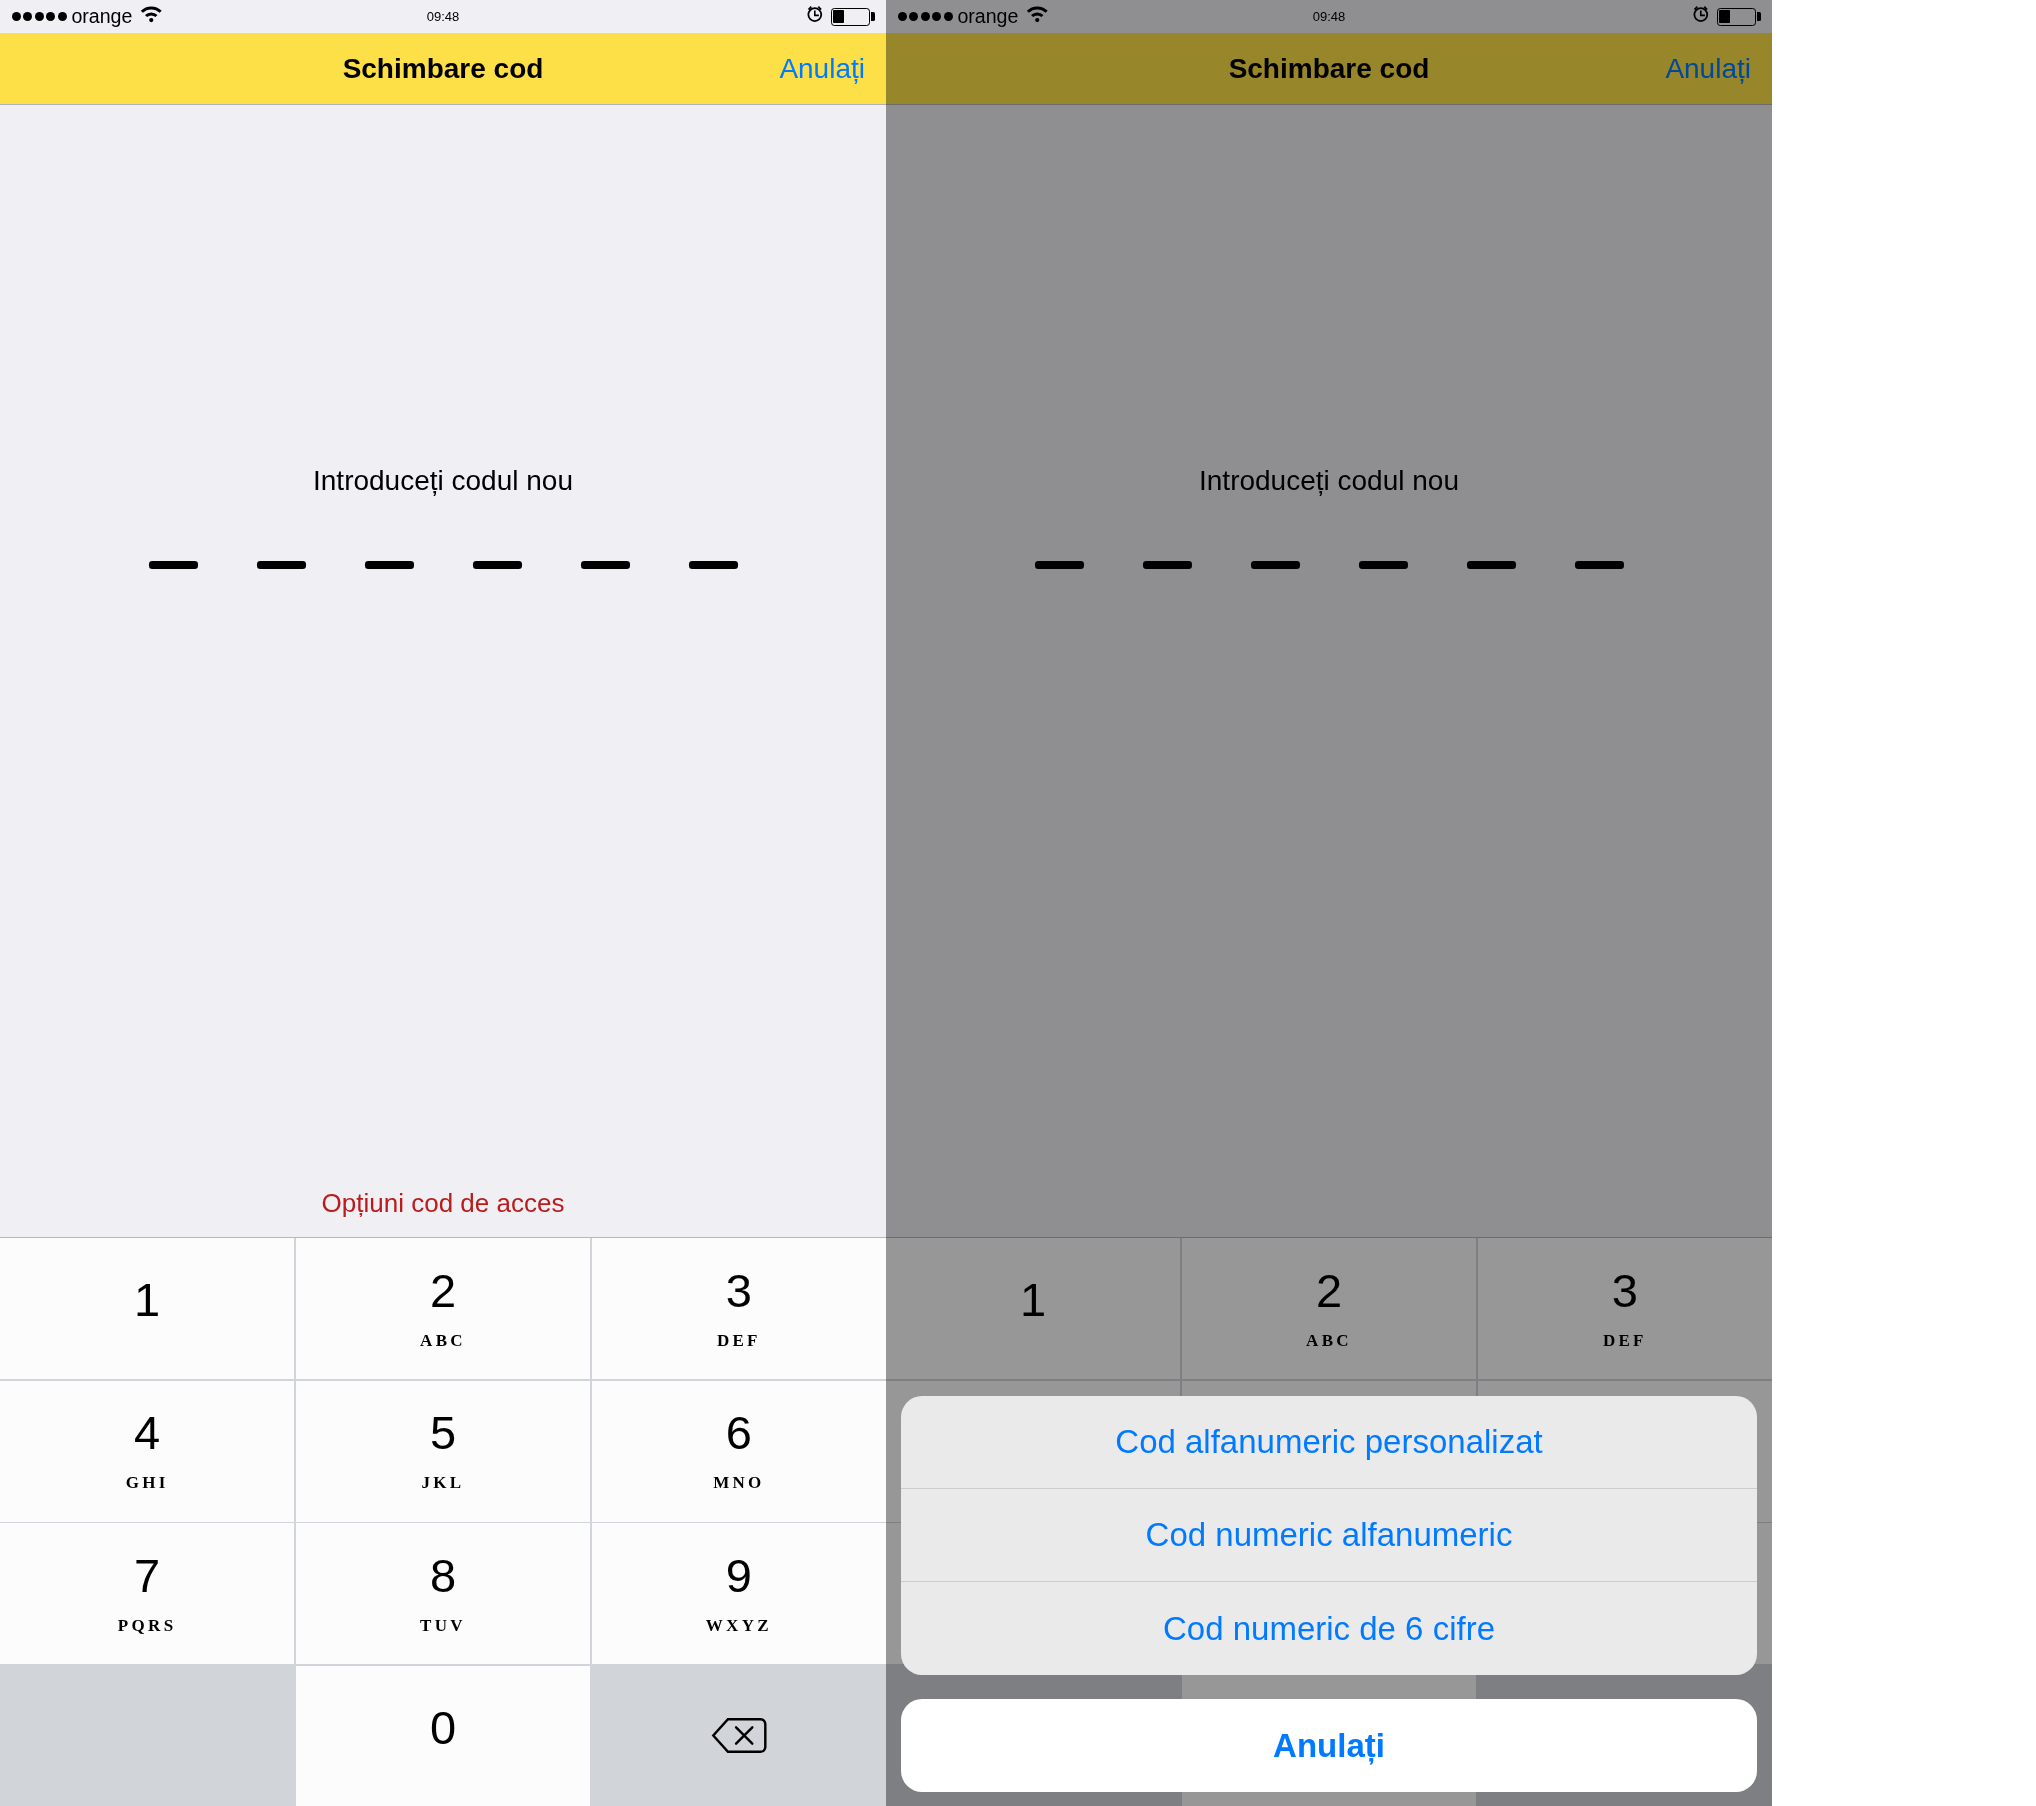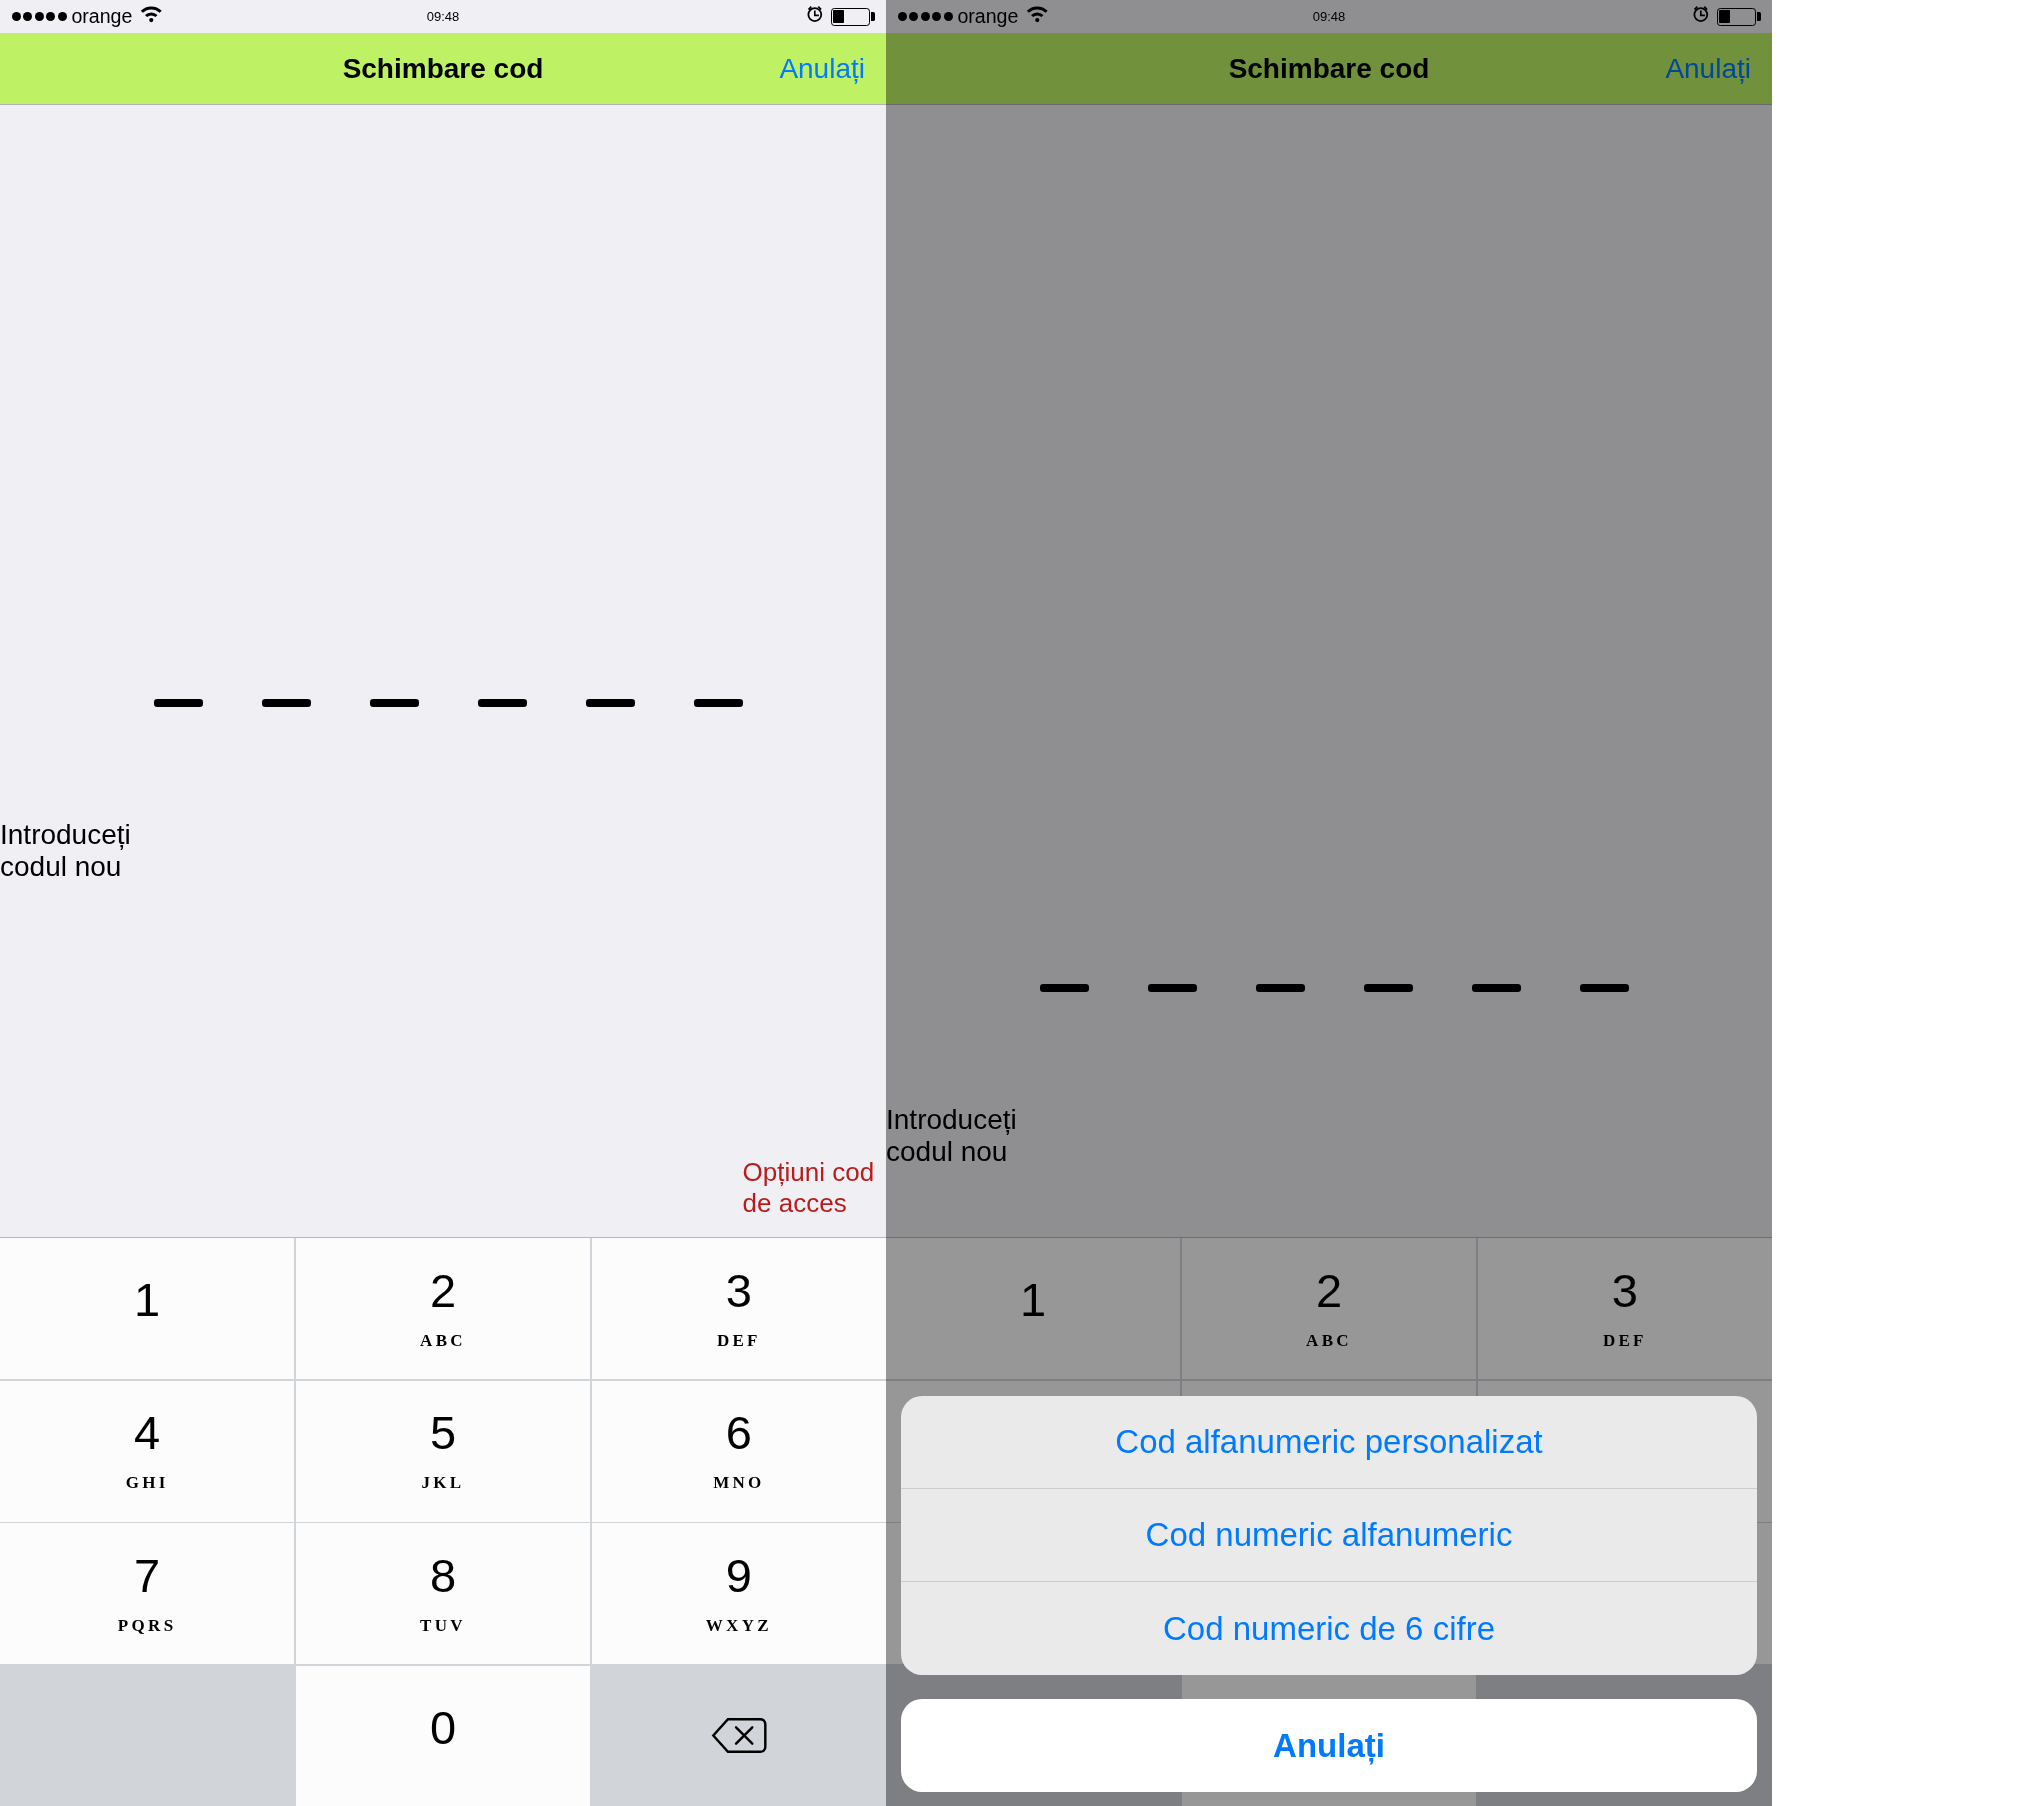--- a/index.html
+++ b/index.html
@@ -17,26 +17,26 @@
   .wifi-icon { margin-left:1.6px; }
   .status-center { position:absolute; left:50%; transform:translateX(-50%); font-weight:400; font-size:13px; }
   .status-right { display:flex; align-items:center; gap:6.5px; }
   .alarm-icon { font-size:19.6px; }
   .battery { display:flex; align-items:center; }
   .battery-body { width:39px; height:18px; border:1.6px solid #000; border-radius:3.3px; position:relative; }
   .battery-fill { position:absolute; left:1.6px; top:1.6px; bottom:1.6px; width:28%; background:#000; border-radius:0.8px; }
   .battery-tip { width:3.3px; height:8.2px; background:#000; border-radius:0 1.6px 1.6px 0; margin-left:1.6px; }
 
   
-  .nav-bar { height:72px; background:#bef264; border-bottom:0.8px solid #b2b2b2; display:flex; align-items:center; justify-content:center; position:relative; z-index:3; }
+  .nav-bar { height:72px; background:#fde047; border-bottom:0.8px solid #b2b2b2; display:flex; align-items:center; justify-content:center; position:relative; z-index:3; }
   .nav-title { font-size:28px; font-weight:600; color:#000; }
   .nav-cancel { position:absolute; right:21px; color:#007aff; font-size:28px; font-weight:400; }
 
   
-  .content { flex:1; display:flex; align-items:center; position:relative; z-index:3; background:#efeff4; }
+  .content { flex:1; display:flex; flex-direction:column; align-items:center; position:relative; z-index:3; background:#efeff4; }
   .prompt { margin-top:360px; font-size:28px; font-weight:400; color:#000;}
   .code-dashes { margin-top:64px; display:flex; gap:59px; }
   .dash { width:49px; height:8.2px; background:#000; border-radius:3.3px; }
   .options-link { color:#b91c1c; font-size:26px; font-weight:400; margin-top:auto; margin-bottom:18px; }
 
   
   .keypad { width:100%; background:#d1d4d9; border-top:0.8px solid #b6b8bc; display:grid; grid-template-columns:repeat(3,1fr); grid-auto-rows:141px; gap:1.6px; }
   .key { background:#fcfcfd; display:flex; flex-direction:column; align-items:center; justify-content:center; }
   .key.gray { background:#d1d4d9; }
   .key-num { font-size:47px; font-weight:400; color:#000; line-height:1; }

